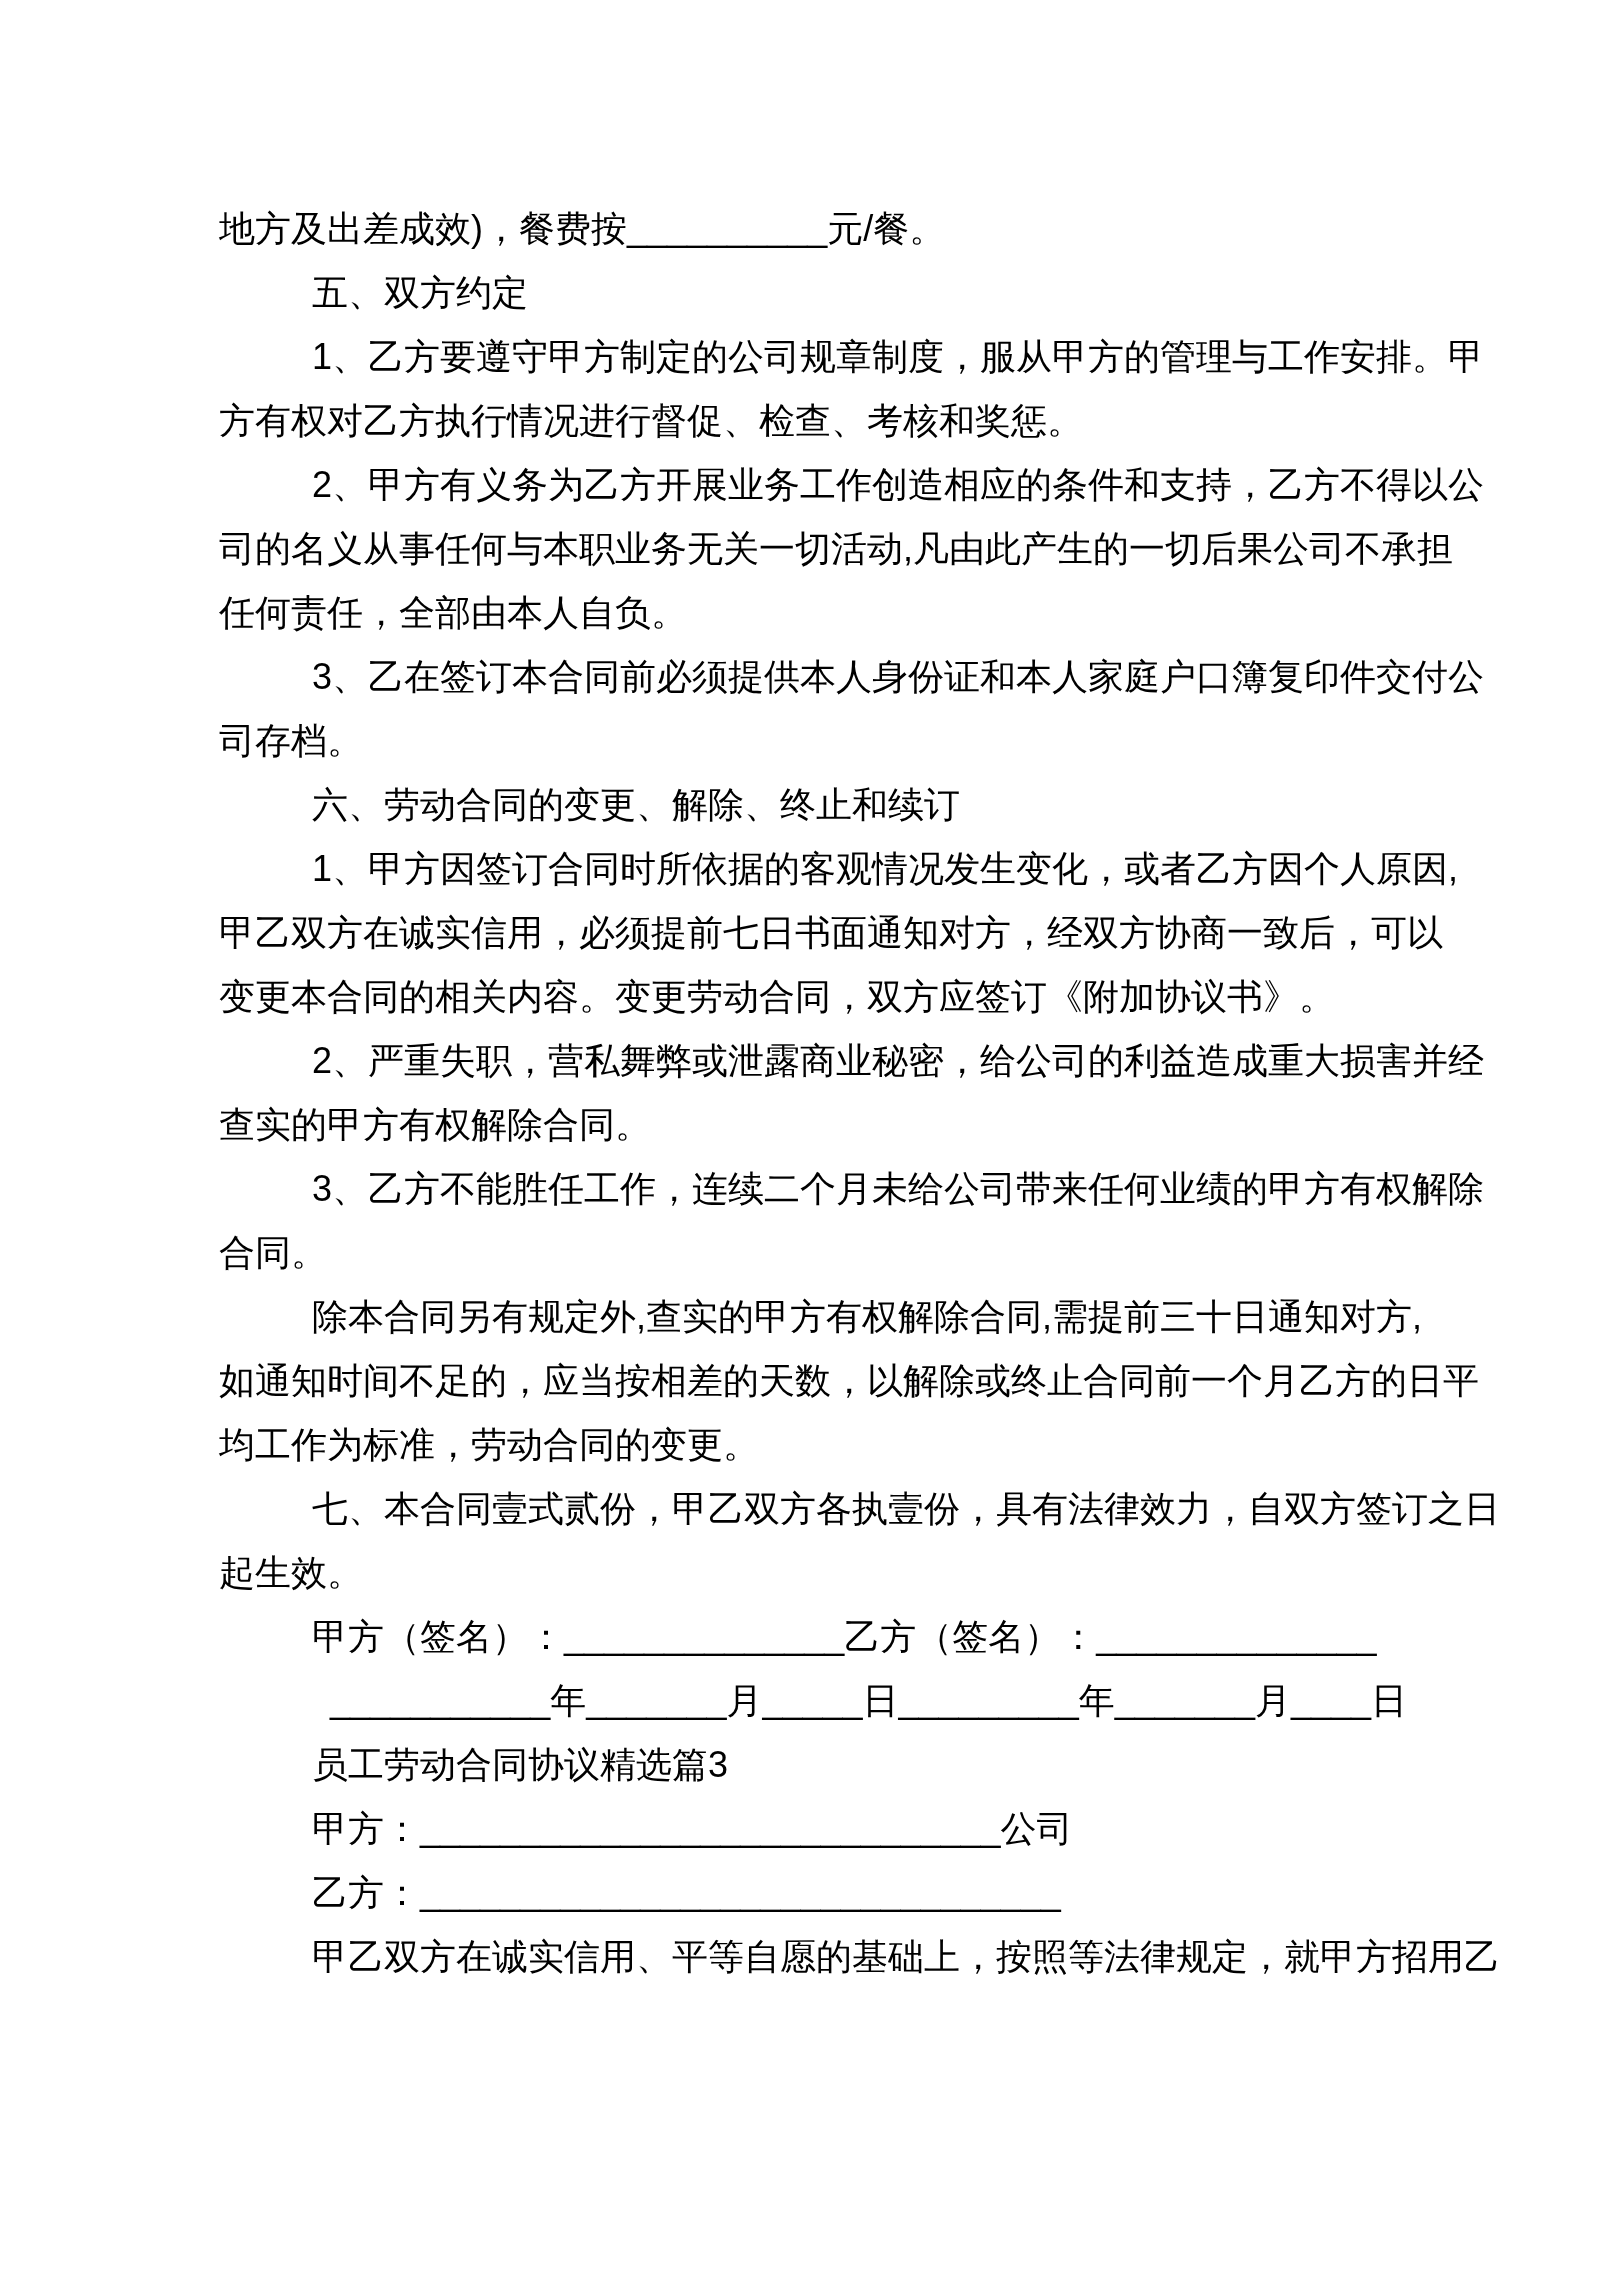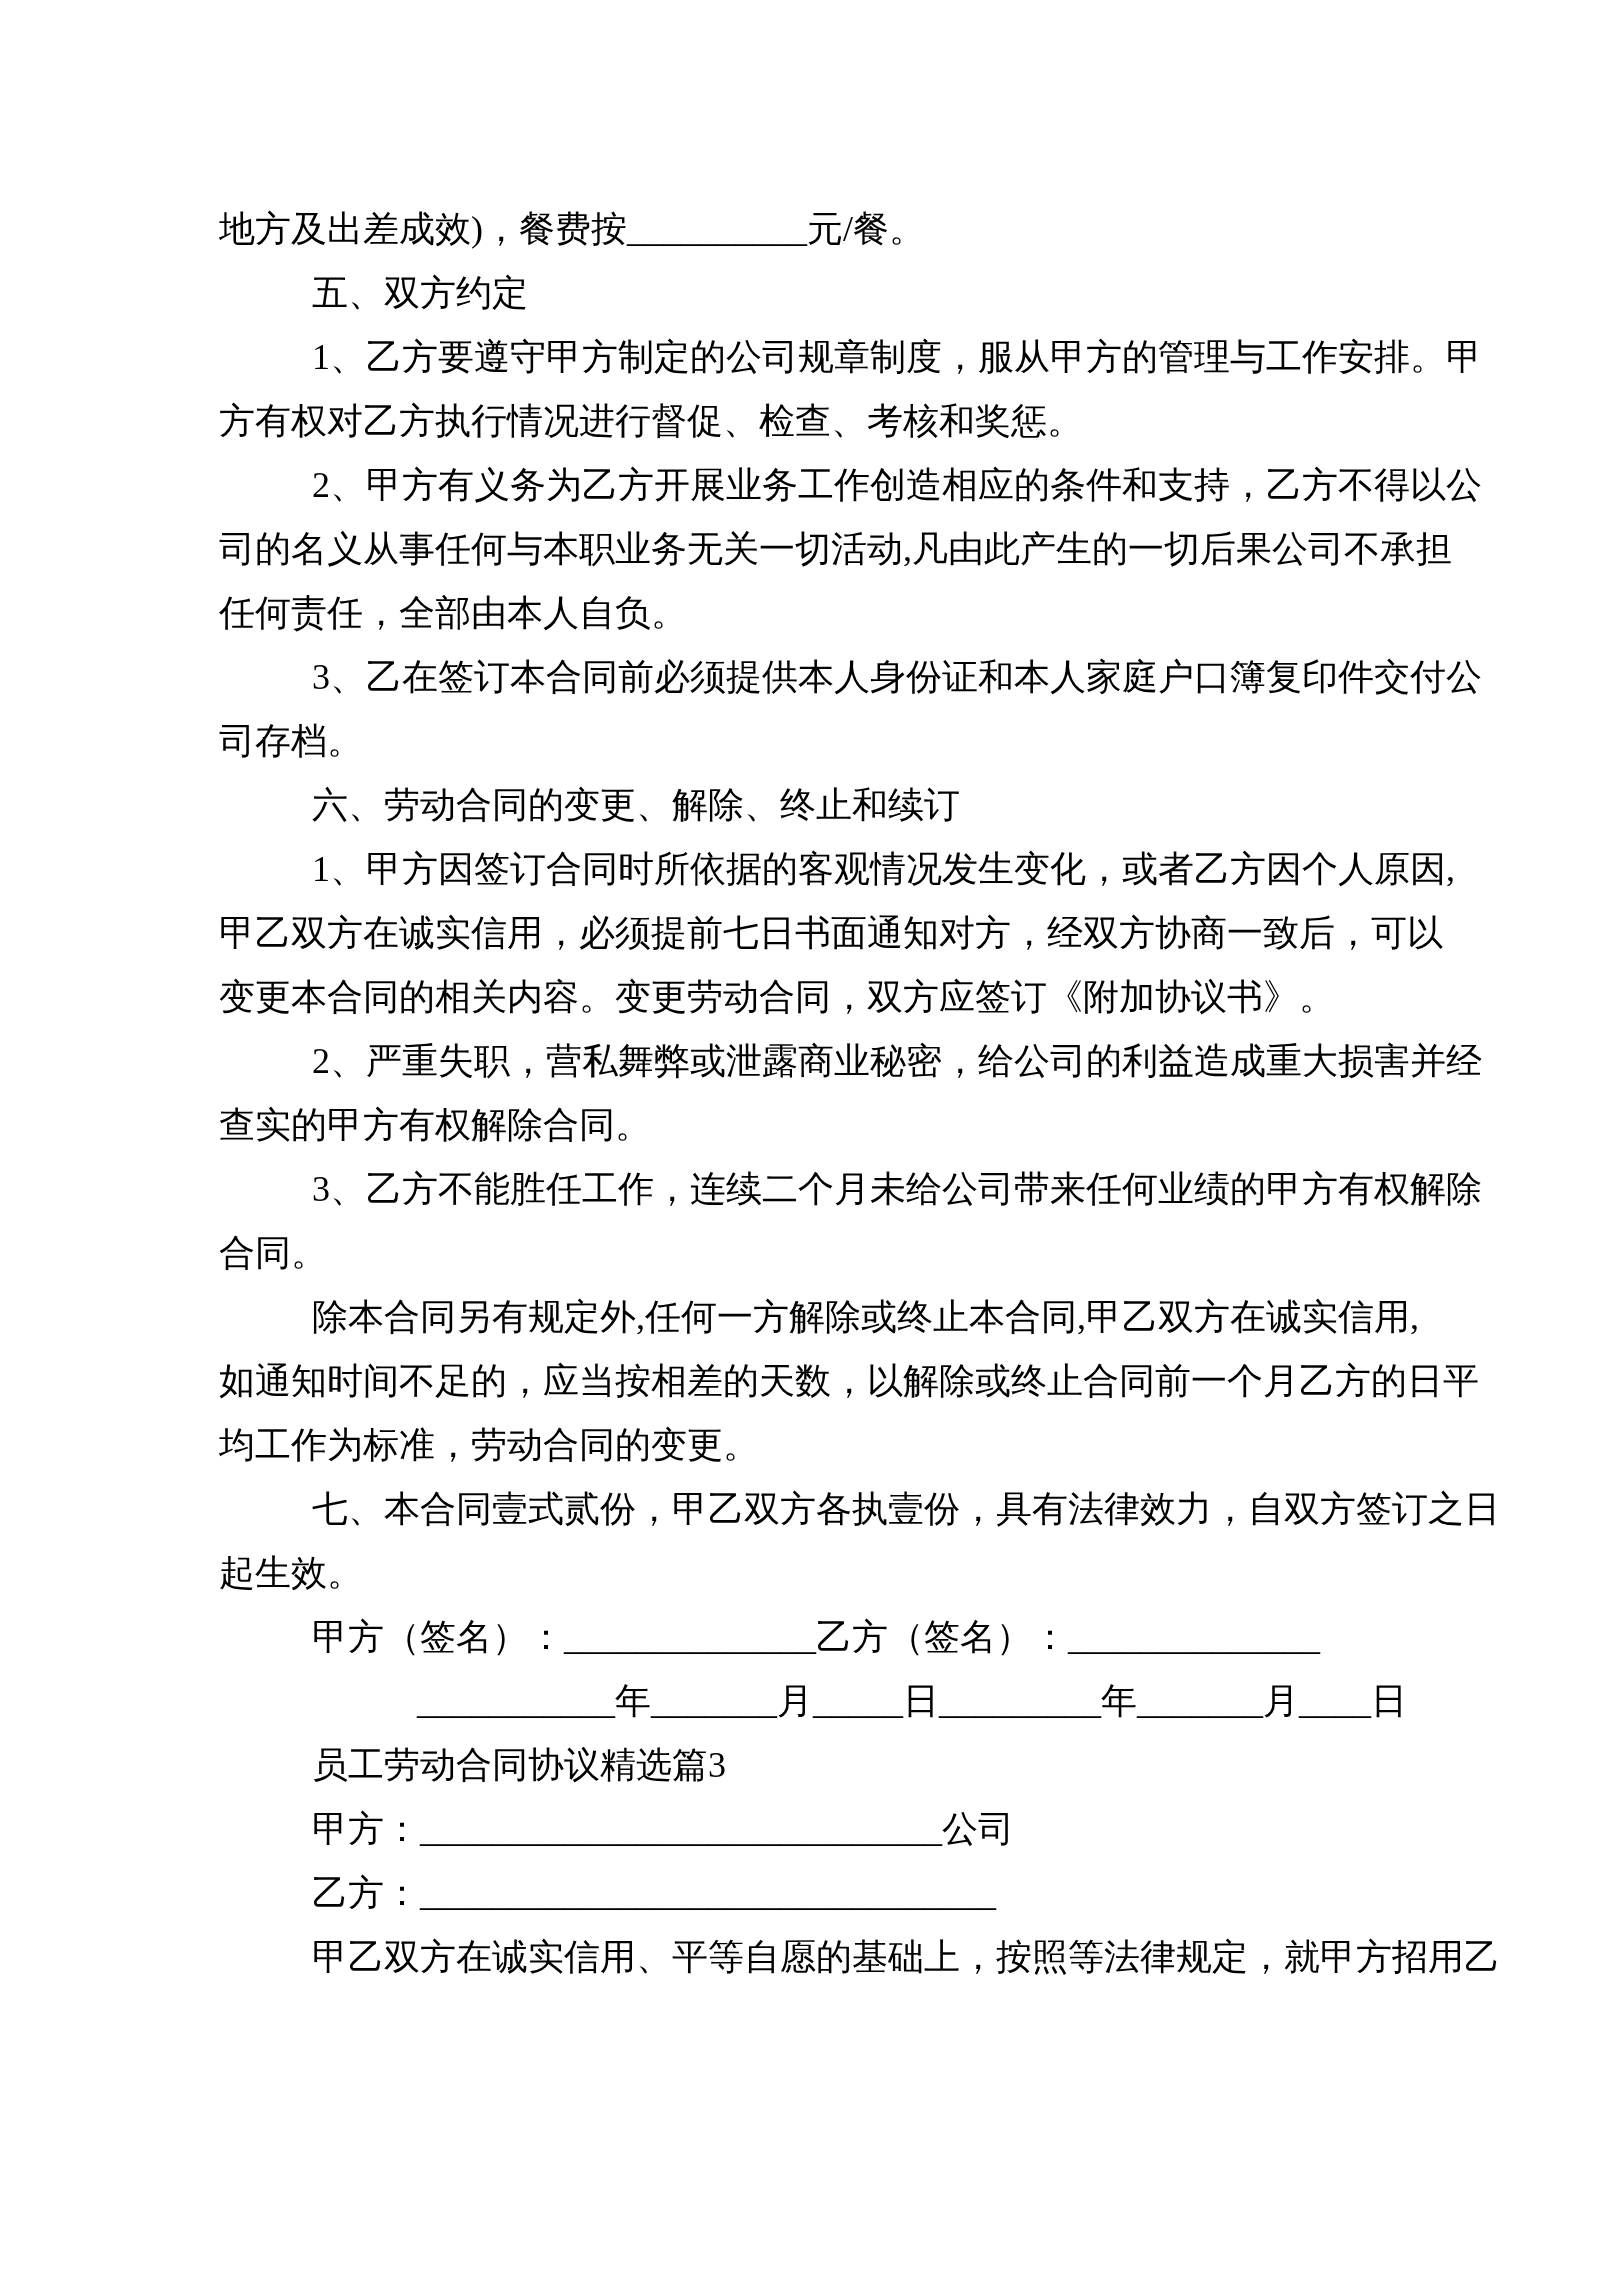--- a/index.html
+++ b/index.html
@@ -12,21 +12,21 @@
     width: 1623px;
     height: 2295px;
     background: #ffffff;
     overflow: hidden;
   }
   .doc {
     position: absolute;
     left: 219px;
     top: 197px;
     width: 1188px;
-    font-family: Liberation Serif, serif;
+    font-family: Liberation Sans, sans-serif;
     font-size: 36px;
     line-height: 64px;
     color: #000000;
   }
   .line {
     height: 64px;
     white-space: pre;
   }
   
   .ind1 { padding-left: 93px; }
@@ -48,21 +48,21 @@
       <div class="line ind1">3、乙在签订本合同前必须提供本人身份证和本人家庭户口簿复印件交付公</div>
       <div class="line ind0">司存档。</div>
       <div class="line ind1">六、劳动合同的变更、解除、终止和续订</div>
       <div class="line ind1">1、甲方因签订合同时所依据的客观情况发生变化，或者乙方因个人原因,</div>
       <div class="line ind0">甲乙双方在诚实信用，必须提前七日书面通知对方，经双方协商一致后，可以</div>
       <div class="line ind0">变更本合同的相关内容。变更劳动合同，双方应签订《附加协议书》。</div>
       <div class="line ind1">2、严重失职，营私舞弊或泄露商业秘密，给公司的利益造成重大损害并经</div>
       <div class="line ind0">查实的甲方有权解除合同。</div>
       <div class="line ind1">3、乙方不能胜任工作，连续二个月未给公司带来任何业绩的甲方有权解除</div>
       <div class="line ind0">合同。</div>
-      <div class="line ind1">除本合同另有规定外,任何一方解除或终止本合同,甲乙双方在诚实信用,</div>
+      <div class="line ind1">除本合同另有规定外,查实的甲方有权解除合同,需提前三十日通知对方,</div>
       <div class="line ind0">如通知时间不足的，应当按相差的天数，以解除或终止合同前一个月乙方的日平</div>
       <div class="line ind0">均工作为标准，劳动合同的变更。</div>
       <div class="line ind1">七、本合同壹式贰份，甲乙双方各执壹份，具有法律效力，自双方签订之日</div>
       <div class="line ind0">起生效。</div>
       <div class="line ind1">甲方（签名）：______________乙方（签名）：______________</div>
       <div class="line ind2">___________年_______月_____日_________年_______月____日</div>
       <div class="line ind1">员工劳动合同协议精选篇3</div>
       <div class="line ind1">甲方：_____________________________公司</div>
       <div class="line ind1">乙方：________________________________</div>
       <div class="line ind1">甲乙双方在诚实信用、平等自愿的基础上，按照等法律规定，就甲方招用乙</div>

